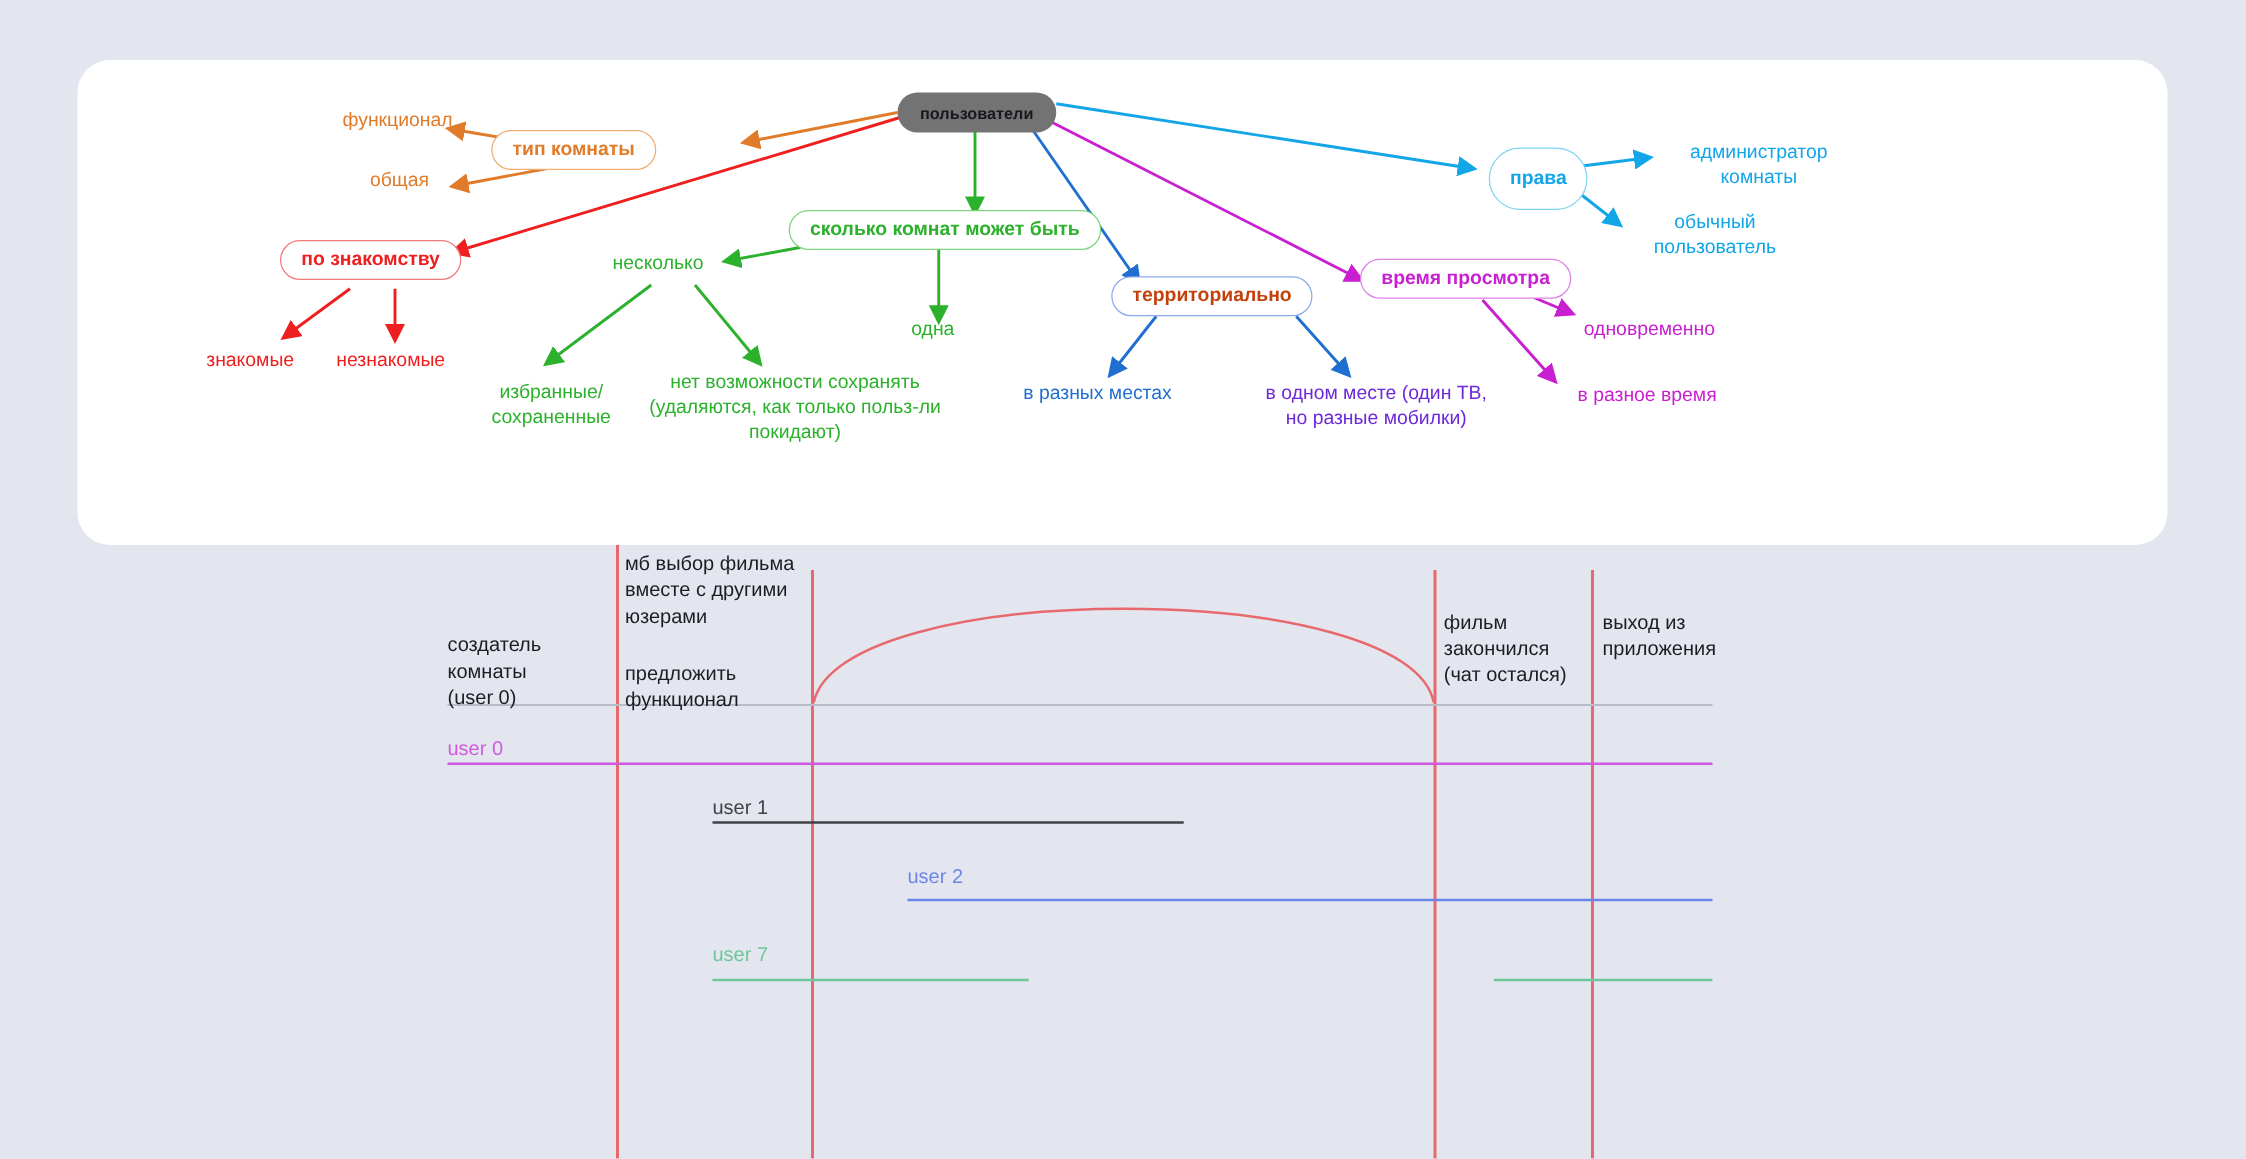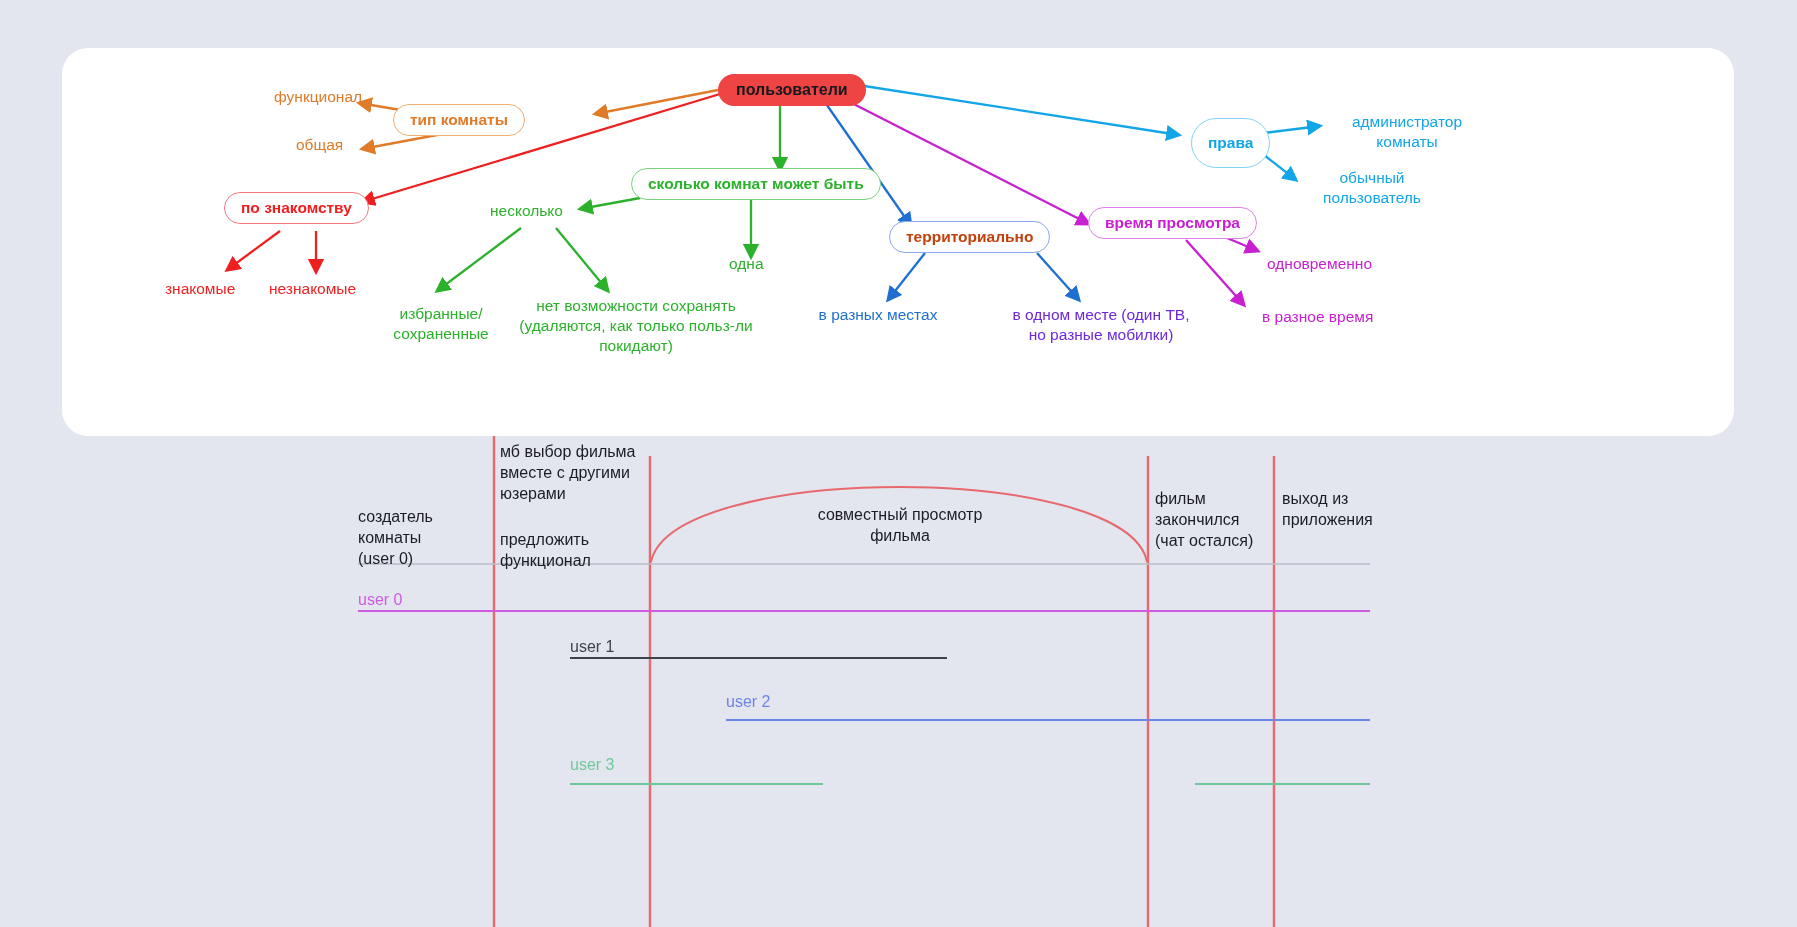--- a/index.html
+++ b/index.html
@@ -37,24 +37,24 @@
     box-sizing: border-box;
     display: flex;
     align-items: center;
     justify-content: center;
     border-radius: 999px;
     font-weight: bold;
     white-space: nowrap;
     line-height: 1;
   }
   .node.root {
-    background: #ef4444;
+    background: #737373;
     border: none;
     color: #16181d;
-    font-size: 16px;
+    font-size: 13px;
     padding: 0 18px;
   }
   .node.outlined {
     background: #ffffff;
     border: 1.6px solid currentColor;
     font-size: 15.5px;
     padding: 0 16px;
   }
   .leaf {
     position: absolute;
@@ -229,22 +229,20 @@
 вместе с другими
 юзерами</div>
     <div class="tl-note" style="left:500px; top:93px; width:140px;">предложить
 функционал</div>
     <div class="tl-note" style="left:1155px; top:52px; width:120px;">фильм
 закончился
 (чат остался)</div>
     <div class="tl-note" style="left:1282px; top:52px; width:130px;">выход из
 приложения</div>
 
-    <div class="tl-center-label" style="left:700px; top:68px; width:400px;">совместный просмотр
-фильма</div>
 
     <div class="tl-user" style="left:358px; top:154px; color:#cf5ae0;">user 0</div>
     <div class="tl-user" style="left:570px; top:201px; color:#3f4247;">user 1</div>
     <div class="tl-user" style="left:726px; top:256px; color:#6e85e8;">user 2</div>
-    <div class="tl-user" style="left:570px; top:319px; color:#6ec79a;">user 3</div>
+    <div class="tl-user" style="left:570px; top:319px; color:#6ec79a;">user 7</div>
   </div>
 
 </div>
 
 </body></html>

